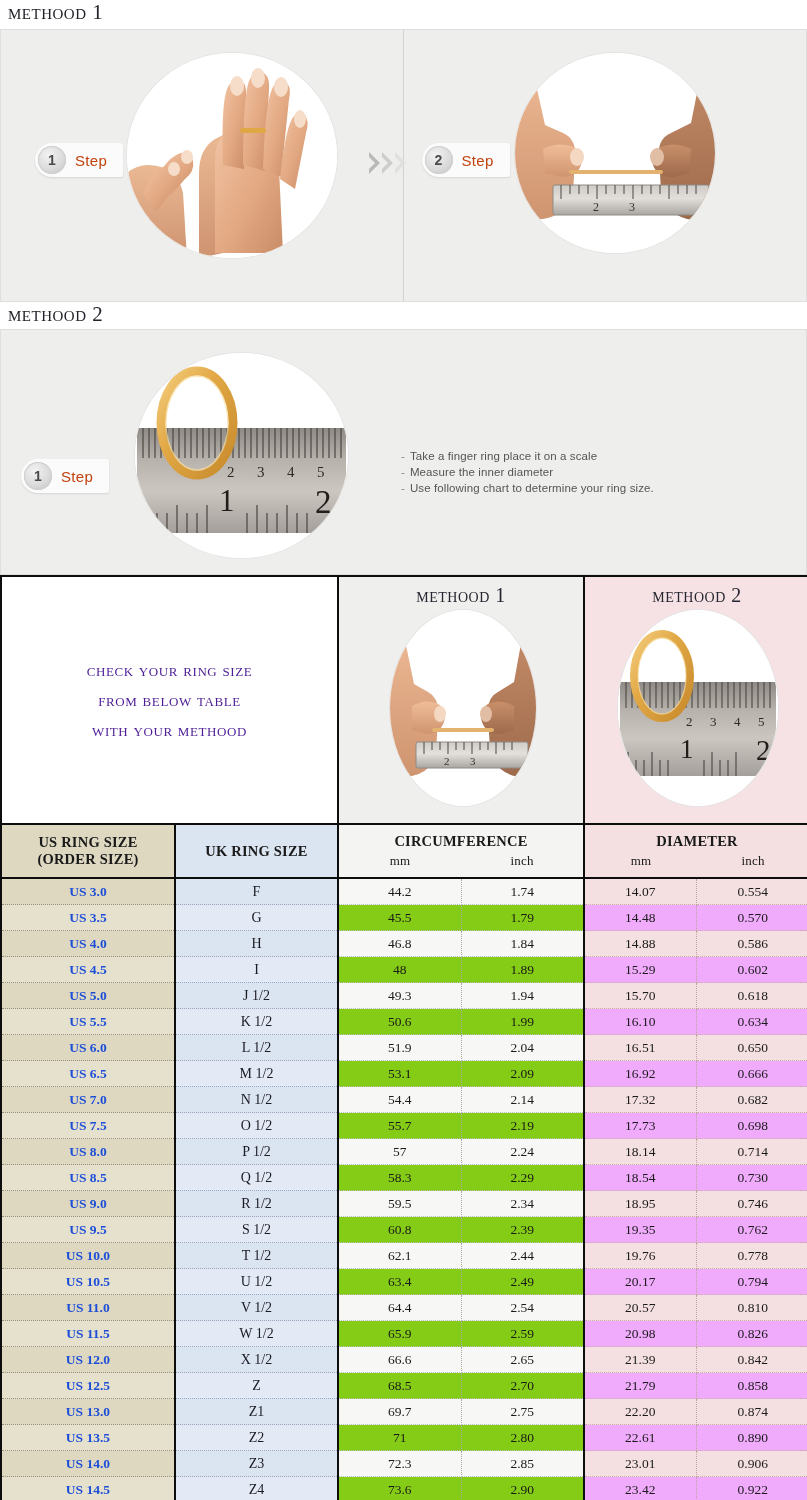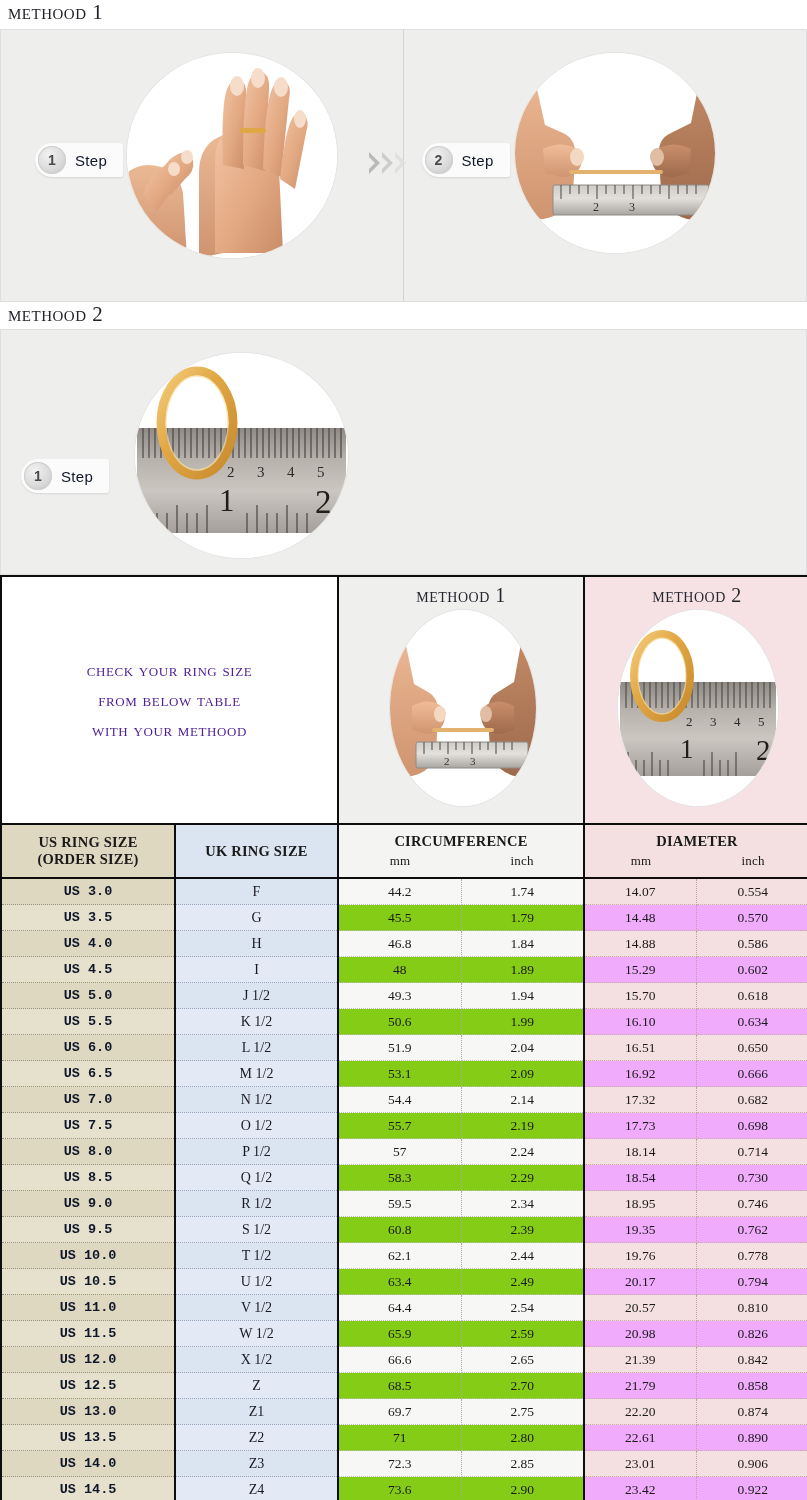--- a/index.html
+++ b/index.html
@@ -65,21 +65,21 @@
     border-radius: 50%;
     background: radial-gradient(circle at 38% 32%, #f2f2f2 0%, #d9d9d9 60%, #bdbdbd 100%);
     box-shadow: inset 0 0 0 1px #cfcfcf;
     display: flex; align-items: center; justify-content: center;
     font-size: 14px; font-weight: bold; color: #4a4a4a;
     font-family: "Liberation Sans", sans-serif;
   }
   .step-word {
     margin-left: 9px;
     font-size: 15px;
-    color: #0f172a;
+    color: #c2410c;
     letter-spacing: 0.3px;
   }
 
   
   .chevrons {
     position: absolute;
     left: 368px; top: 122px;
     display: flex; gap: 2px;
     z-index: 5;
   }
@@ -198,23 +198,22 @@
   .hdr-main { display:block; }
 
   
   td.c-us {
     background: #ded8c1;
     border-right: 2px solid #0d0d0d;
     border-bottom: 1px dotted #9a937c;
     text-align: center;
     font-weight: bold;
     font-size: 13.5px;
-    color: #0f172a;
+    color: #1d4ed8;
     height: 25px;
-    font-family: Liberation Mono, monospace;
   }
   td.c-uk {
     background: #dbe4f1;
     border-right: 2px solid #0d0d0d;
     border-bottom: 1px dotted #9aa6bb;
     text-align: center;
     font-size: 14px;
     color: #1a1a22;
     height: 25px;
   }
@@ -456,20 +455,25 @@
         <ellipse cx="62" cy="70" rx="36" ry="52" fill="none" stroke="url(#gold)" stroke-width="9"></ellipse>
         <ellipse cx="62" cy="70" rx="31" ry="47" fill="none" stroke="#f7dd9f" stroke-width="1.5" opacity="0.7"></ellipse>
       </svg>
     </div>
 
     <div class="step-pill" style="left:20px; top:129px;">
       <div class="step-num">1</div>
       <div class="step-word">Step</div>
     </div>
 
+    <div class="bullets" style="left:400px; top:118px;">
+      <div><span class="dash">-</span><span>Take a finger ring place it on a scale</span></div>
+      <div><span class="dash">-</span><span>Measure the inner diameter</span></div>
+      <div><span class="dash">-</span><span>Use following chart to determine your ring size.</span></div>
+    </div>
   </div>
 
   <div class="table-wrap">
     <table class="ringtbl">
       <colgroup>
         <col style="width:173px">
           <col style="width:163px">
         <col style="width:123px">
           <col style="width:123px">
         <col style="width:112px">

